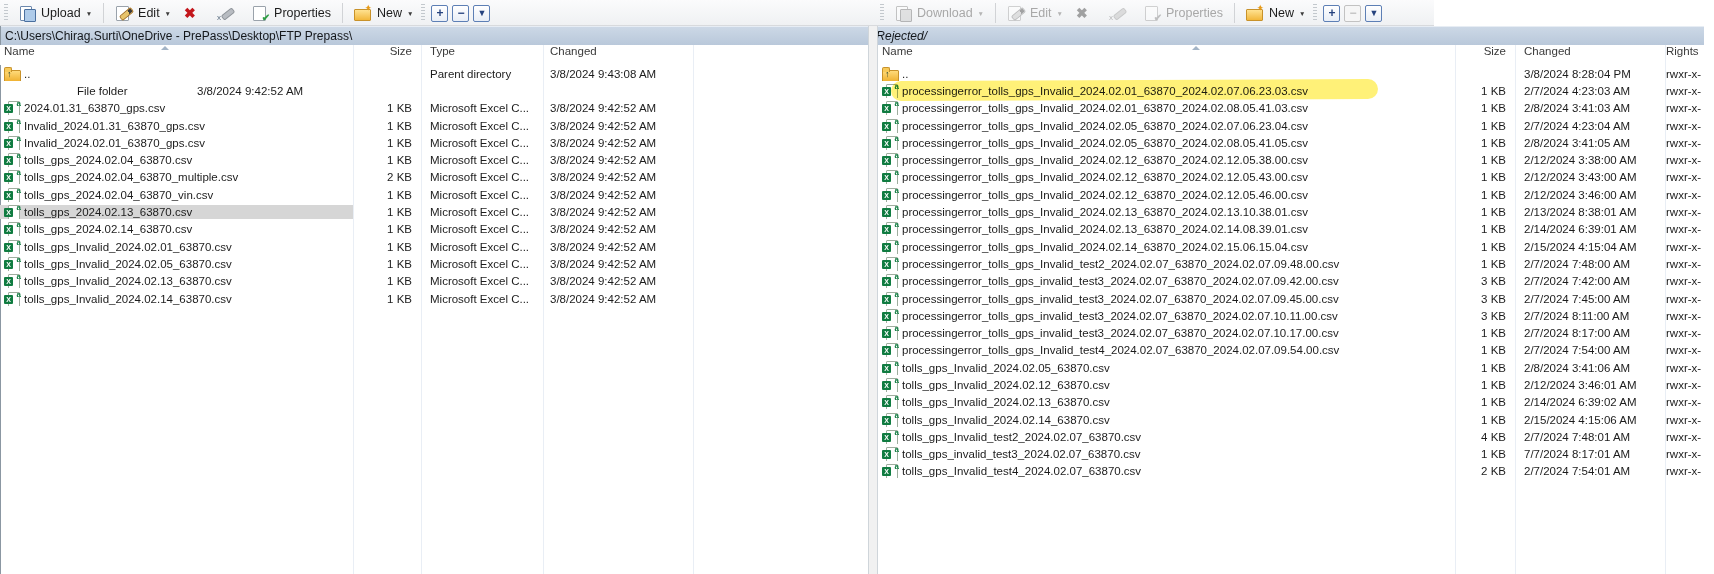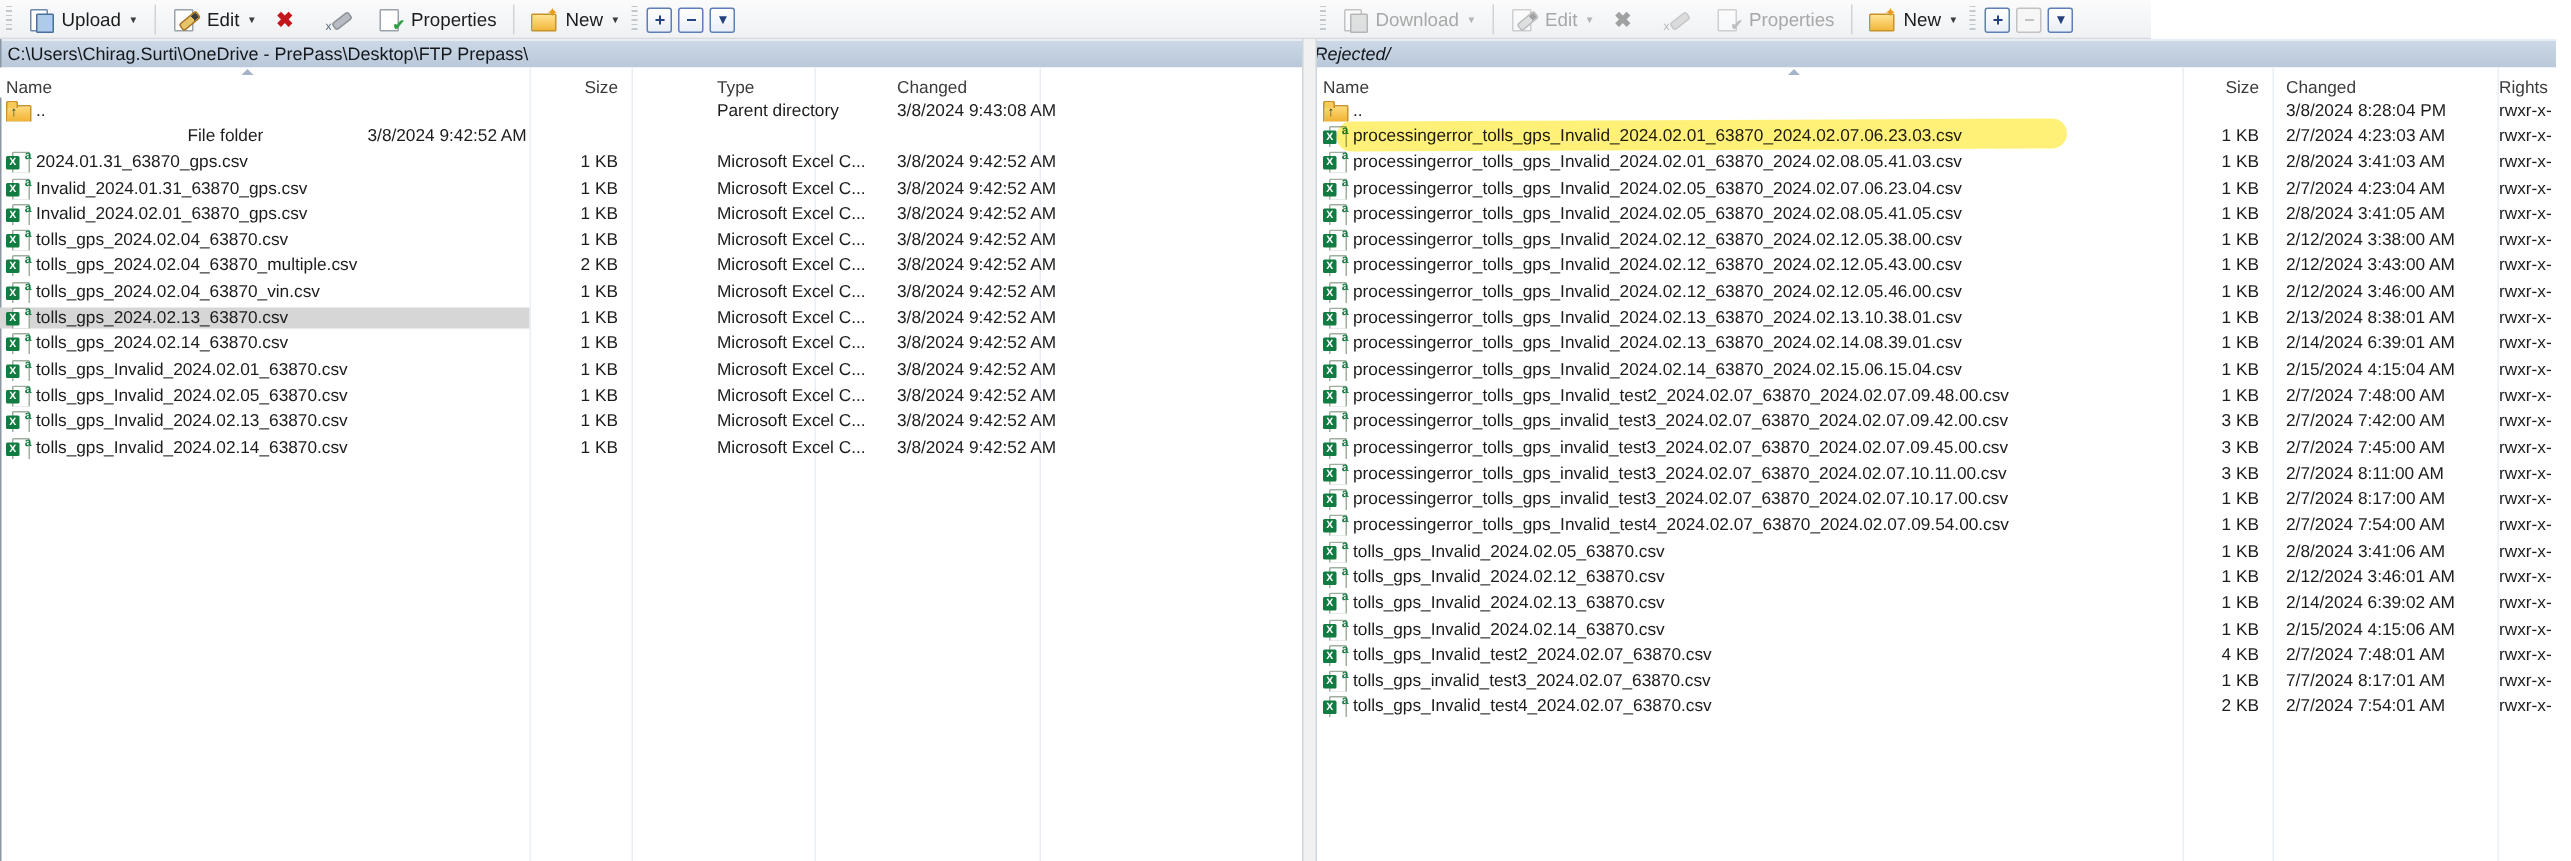--- a/index.html
+++ b/index.html
@@ -64,37 +64,37 @@
   .pathbar-l { left:0; width:876px; }
   .pathbar-r { left:868px; width:836px;font-style:italic; }
 
   
   .splitter { position:absolute; left:868px; top:26px; width:10px; bottom:0; background:#f1f1f1;
     border-left:1px solid #cfd5da; border-right:1px solid #cfd5da; }
   .edge-l { position:absolute; left:0; top:26px; bottom:0; width:1px; background:#8b97a2; }
 
   
   .vline { position:absolute; top:45px; bottom:0; width:1px; background:#e9eef5; }
-  .hdr { position:absolute; top:45px; height:20px; display:flex; align-items:flex-end;
+  .hdr { position:absolute; top:45px; height:20px; display:flex; align-items:flex-start;
     background:#fff; font-size:11.5px; color:#3b3b3b; }
   .hdr-l { left:0; width:868px; }
   .hdr-r { left:878px; width:836px; }
   .sortmark { position:absolute; top:46px; width:0; height:0;
     border-left:4px solid transparent; border-right:4px solid transparent; border-bottom:4px solid #a3b4c6; }
 
   .rows { position:absolute; font-size:11.5px; color:#1c1c1c; }
   .rows-l { left:0; top:65px; width:868px; }
   .rows-r { left:878px; top:65px; width:836px; }
   .row { height:17.3px; display:flex; align-items:center; white-space:nowrap; position:relative; }
   .cell { overflow:hidden; white-space:nowrap; flex:none; }
 
   
   .lc-name { width:353px; display:flex; align-items:center; padding-left:4px; }
   .lc-size { width:68px;  text-align:right; padding-right:9px; }
-  .lc-type { width:122px; padding-left:9px;margin-left:48px; }
+  .lc-type { width:122px; padding-left:9px; }
   .lc-chg  { width:150px; padding-left:7px; }
   
   .rc-name { width:577px; display:flex; align-items:center; padding-left:4px; }
   .rc-size { width:60px;  text-align:right; padding-right:9px; }
   .rc-chg  { width:150px; padding-left:9px; }
   .rc-rts  { width:49px;  padding-left:1px; }
 
   .row.selected .lc-name { background:#d6d6d6; }
 
   

